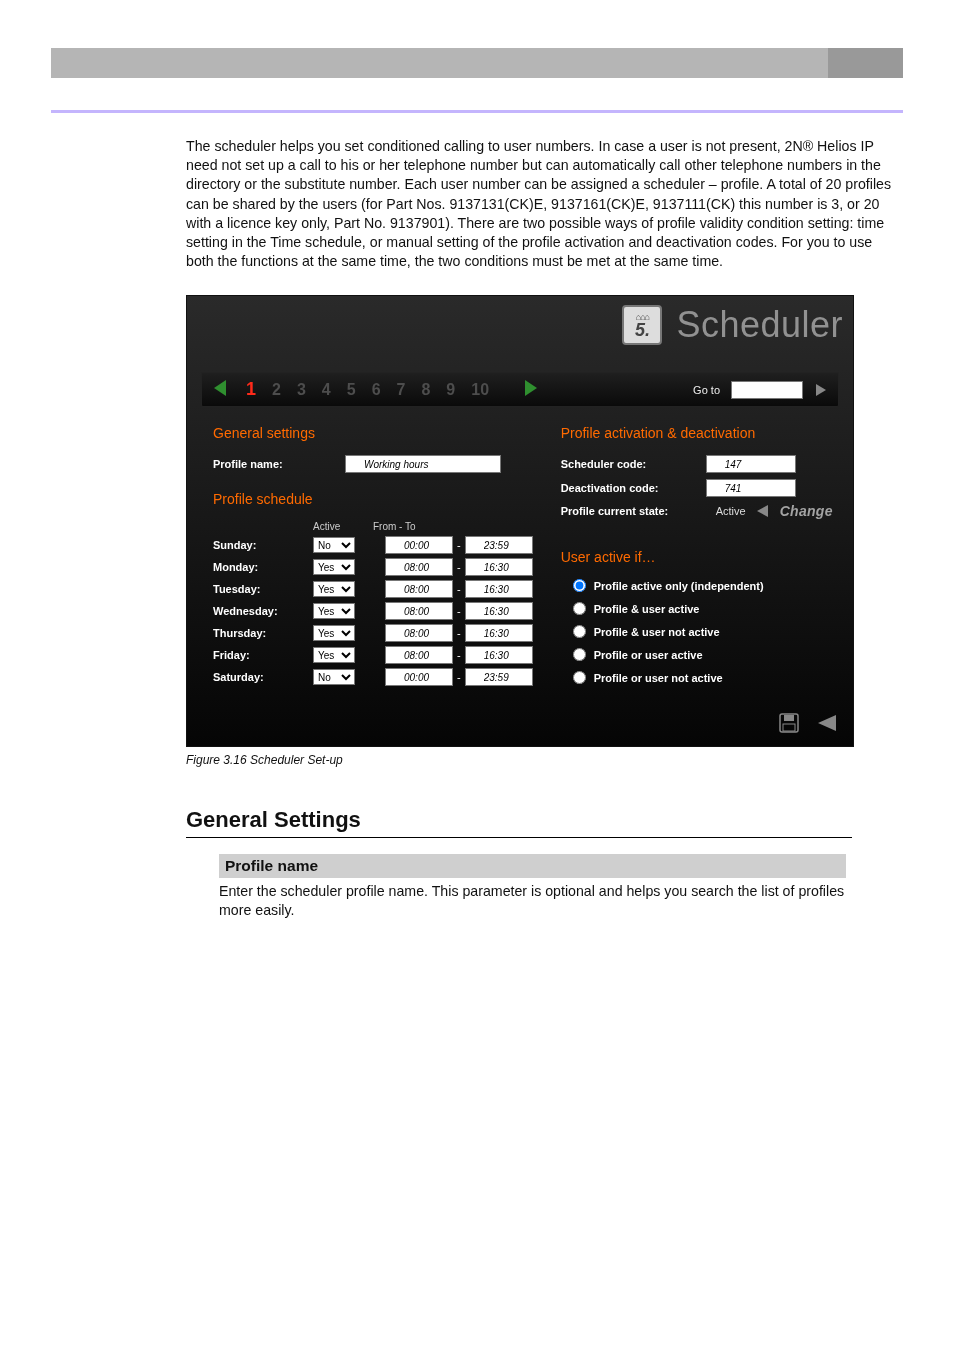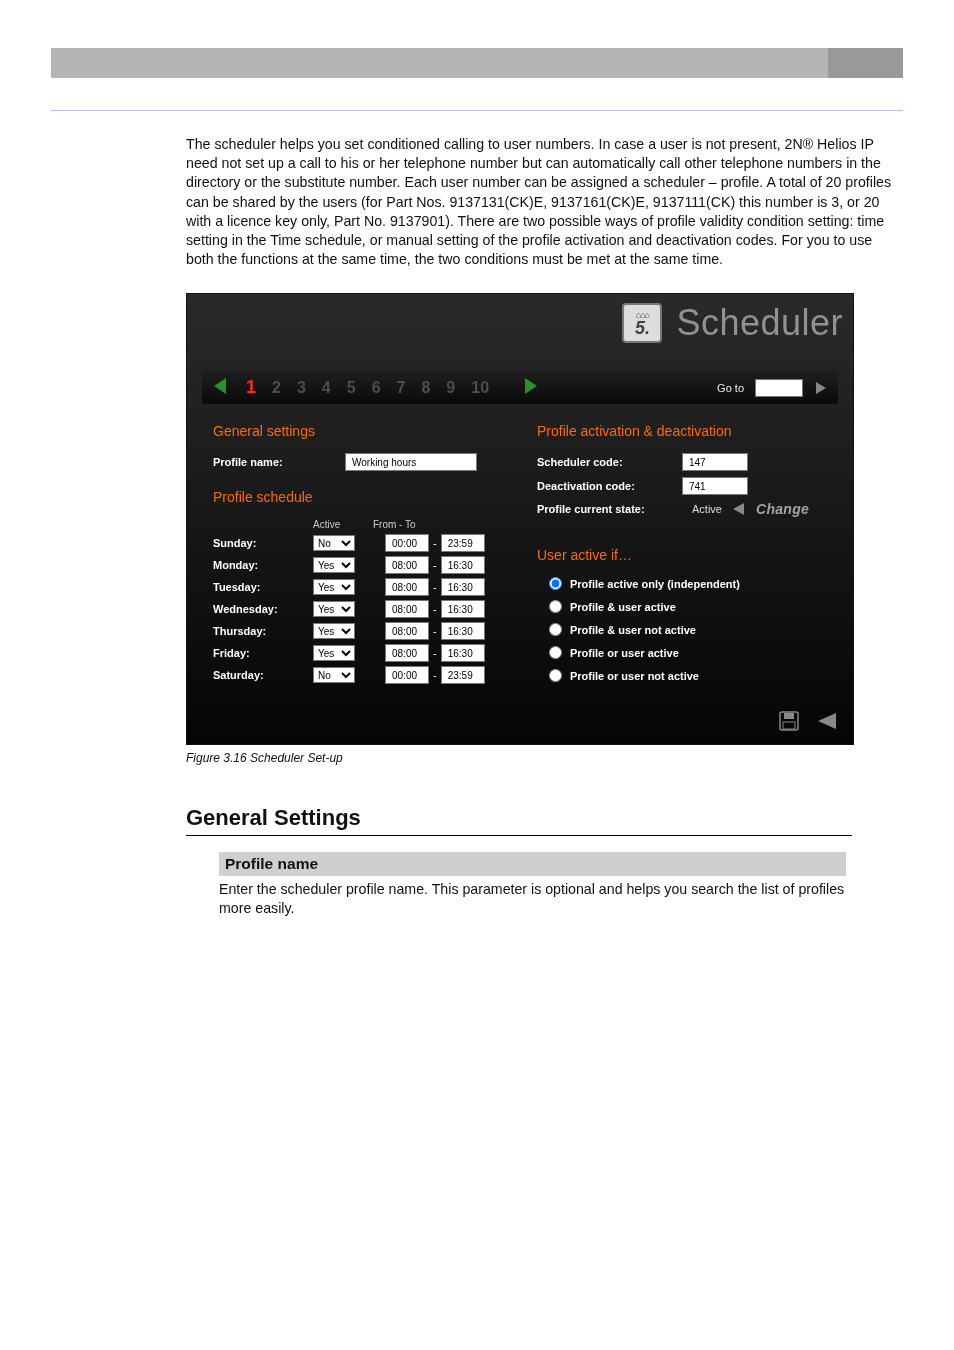--- a/index.html
+++ b/index.html
@@ -17,21 +17,21 @@
   .gray-bar::after {
     content: "";
     display: block;
     position: absolute;
     right: 0; top: 0;
     width: 75px; height: 30px;
     background: #999;
   }
   .page {
     margin: 32px 51px 0 51px;
-    border-top: 1px solid #c4b5fd;
+    border-top: 3px solid #c4b5fd;
     padding-top: 24px;
   }
   .intro {
     margin-left: 135px;
     font-size: 14.2px;
     line-height: 1.35;
   }
 
   
   .shot {
@@ -103,21 +103,21 @@
     color: #ff6a00;
     font-family: "Trebuchet MS", Verdana, sans-serif;
     font-size: 14px;
     margin-bottom: 14px;
   }
   .row { display:flex; align-items:center; margin-bottom:6px; font-size:11px; }
   .lab { color:#fff; width:132px; }
   .lab-w { color:#fff; width:145px; font-weight:bold; }
   input.fld {
     background:#fff; border:1px solid #777;
-    font-size:10px; height:14px; padding:1px 6px;
+    font-size:10px; height:14px; padding:1px 18px;font-style:italic;
   }
   input.fld.txt { width:118px; }
   input.fld.sm  { width:52px; }
   input.fld.time{ width:30px; font-size:10px; }
   .sched-hdr { display:flex; font-size:10px; color:#ccc; margin:10px 0 4px 0; }
   .sched-hdr .c-day  { width:100px; }
   .sched-hdr .c-act  { width:60px;  }
   .sched-hdr .c-ft   {  }
   .srow { display:flex; align-items:center; margin-bottom:4px; }
   .srow .c-day { width:100px; color:#fff; font-size:11px; font-weight:bold; }

